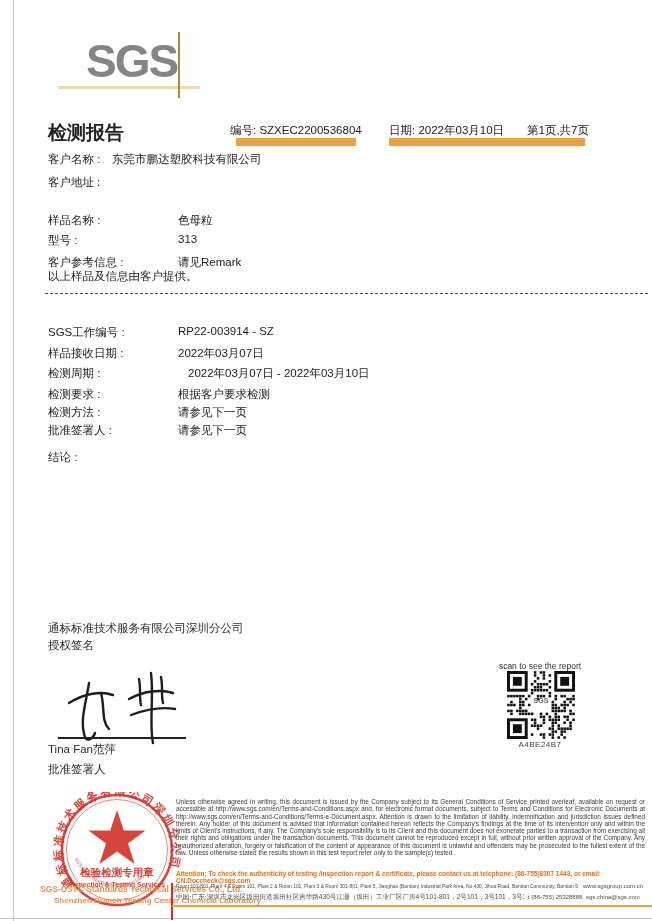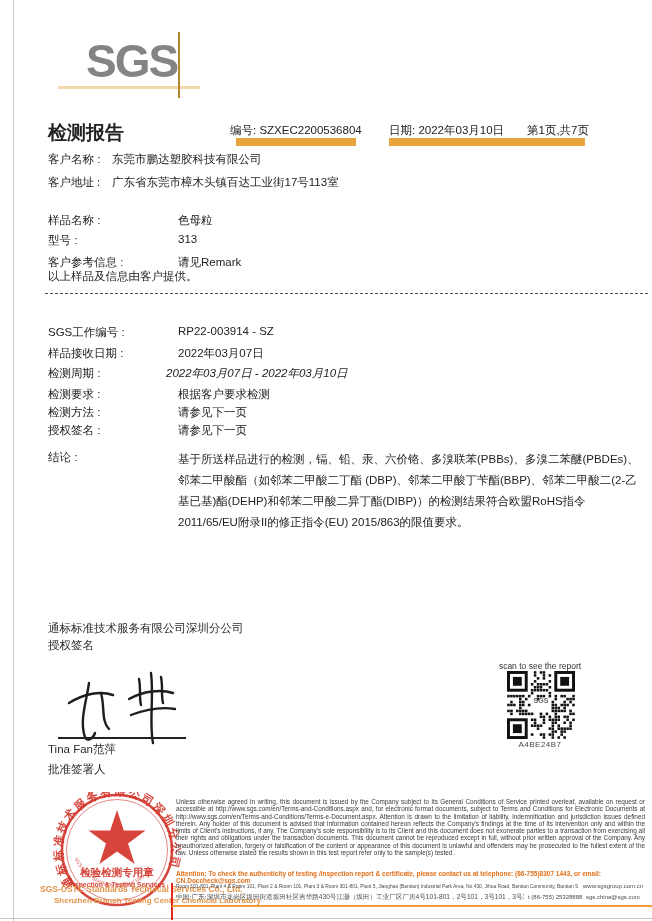--- a/index.html
+++ b/index.html
@@ -66,46 +66,44 @@
   <div class="abs title">检测报告</div>
   <div class="abs meta" style="left:230px;"><span>编号:</span> <span>SZXEC2200536804</span></div>
   <div class="abs meta" style="left:389px;"><span>日期:</span> <span>2022年03月10日</span></div>
   <div class="abs meta" style="left:527px;">第1页,共7页</div>
   <div class="abs hl-bar" style="left:236px;width:120px;"></div>
   <div class="abs hl-bar" style="left:389px;width:196px;"></div>
 
   <div class="abs row-label" style="top:152px;">客户名称 :</div>
   <div class="abs row-value" style="left:112px;top:152px;">东莞市鹏达塑胶科技有限公司</div>
   <div class="abs row-label" style="top:175px;font-family:Liberation Serif, serif;">客户地址 :</div>
-  <div class="abs row-value" style="left:112px;top:175px;">广东省东莞市樟木头镇百达工业街17号113室</div>
 
   <div class="abs row-label" style="top:213px;">样品名称 :</div>
   <div class="abs row-value" style="left:178px;top:213px;">色母粒</div>
   <div class="abs row-label" style="top:233px;">型号 :</div>
   <div class="abs row-value" style="left:178px;top:233px;">313</div>
   <div class="abs row-label" style="top:255px;">客户参考信息 :</div>
   <div class="abs row-value" style="left:178px;top:255px;">请见Remark</div>
   <div class="abs row-label" style="top:269px;">以上样品及信息由客户提供。</div>
 
   <div class="abs dashed-sep"></div>
 
   <div class="abs row-label" style="top:325px;">SGS工作编号 :</div>
   <div class="abs row-value" style="left:178px;top:325px;">RP22-003914 - SZ</div>
   <div class="abs row-label" style="top:346px;">样品接收日期 :</div>
   <div class="abs row-value" style="left:178px;top:346px;">2022年03月07日</div>
   <div class="abs row-label" style="top:366px;">检测周期 :</div>
-  <div class="abs row-value" style="left:166px;top:366px;font-style:italic;">2022年03月07日 - 2022年03月10日</div>
+  <div class="abs row-value" style="left:188px;top:366px;">2022年03月07日 - 2022年03月10日</div>
   <div class="abs row-label" style="top:387px;">检测要求 :</div>
   <div class="abs row-value" style="left:178px;top:387px;">根据客户要求检测</div>
   <div class="abs row-label" style="top:405px;">检测方法 :</div>
   <div class="abs row-value" style="left:178px;top:405px;">请参见下一页</div>
-  <div class="abs row-label" style="top:423px;">授权签名 :</div>
+  <div class="abs row-label" style="top:423px;">批准签署人 :</div>
   <div class="abs row-value" style="left:178px;top:423px;">请参见下一页</div>
   <div class="abs row-label" style="top:450px;">结论 :</div>
-  <div class="abs conclusion">基于所送样品进行的检测，镉、铅、汞、六价铬、多溴联苯(PBBs)、多溴二苯醚(PBDEs)、邻苯二甲酸酯（如邻苯二甲酸二丁酯 (DBP)、邻苯二甲酸丁苄酯(BBP)、邻苯二甲酸二(2-乙基已基)酯(DEHP)和邻苯二甲酸二异丁酯(DIBP)）的检测结果符合欧盟RoHS指令2011/65/EU附录II的修正指令(EU) 2015/863的限值要求。</div>
 
   <div class="abs sig-company">通标标准技术服务有限公司深圳分公司</div>
   <div class="abs sig-auth">授权签名</div>
   <svg class="abs" style="left:55px;top:665px;" width="150" height="80" viewBox="0 0 150 80">
     <g fill="none" stroke="#1d1d1d" stroke-width="2.4" stroke-linecap="round">
       <path d="M14 38 C30 28 46 26 58 30"></path>
       <path d="M34 18 C32 34 24 56 30 72 C32 77 38 74 40 68"></path>
       <path d="M46 28 C50 42 46 56 54 64"></path>
       <path d="M74 34 C88 26 106 24 118 28"></path>
       <path d="M84 14 C86 24 84 32 86 40"></path>

